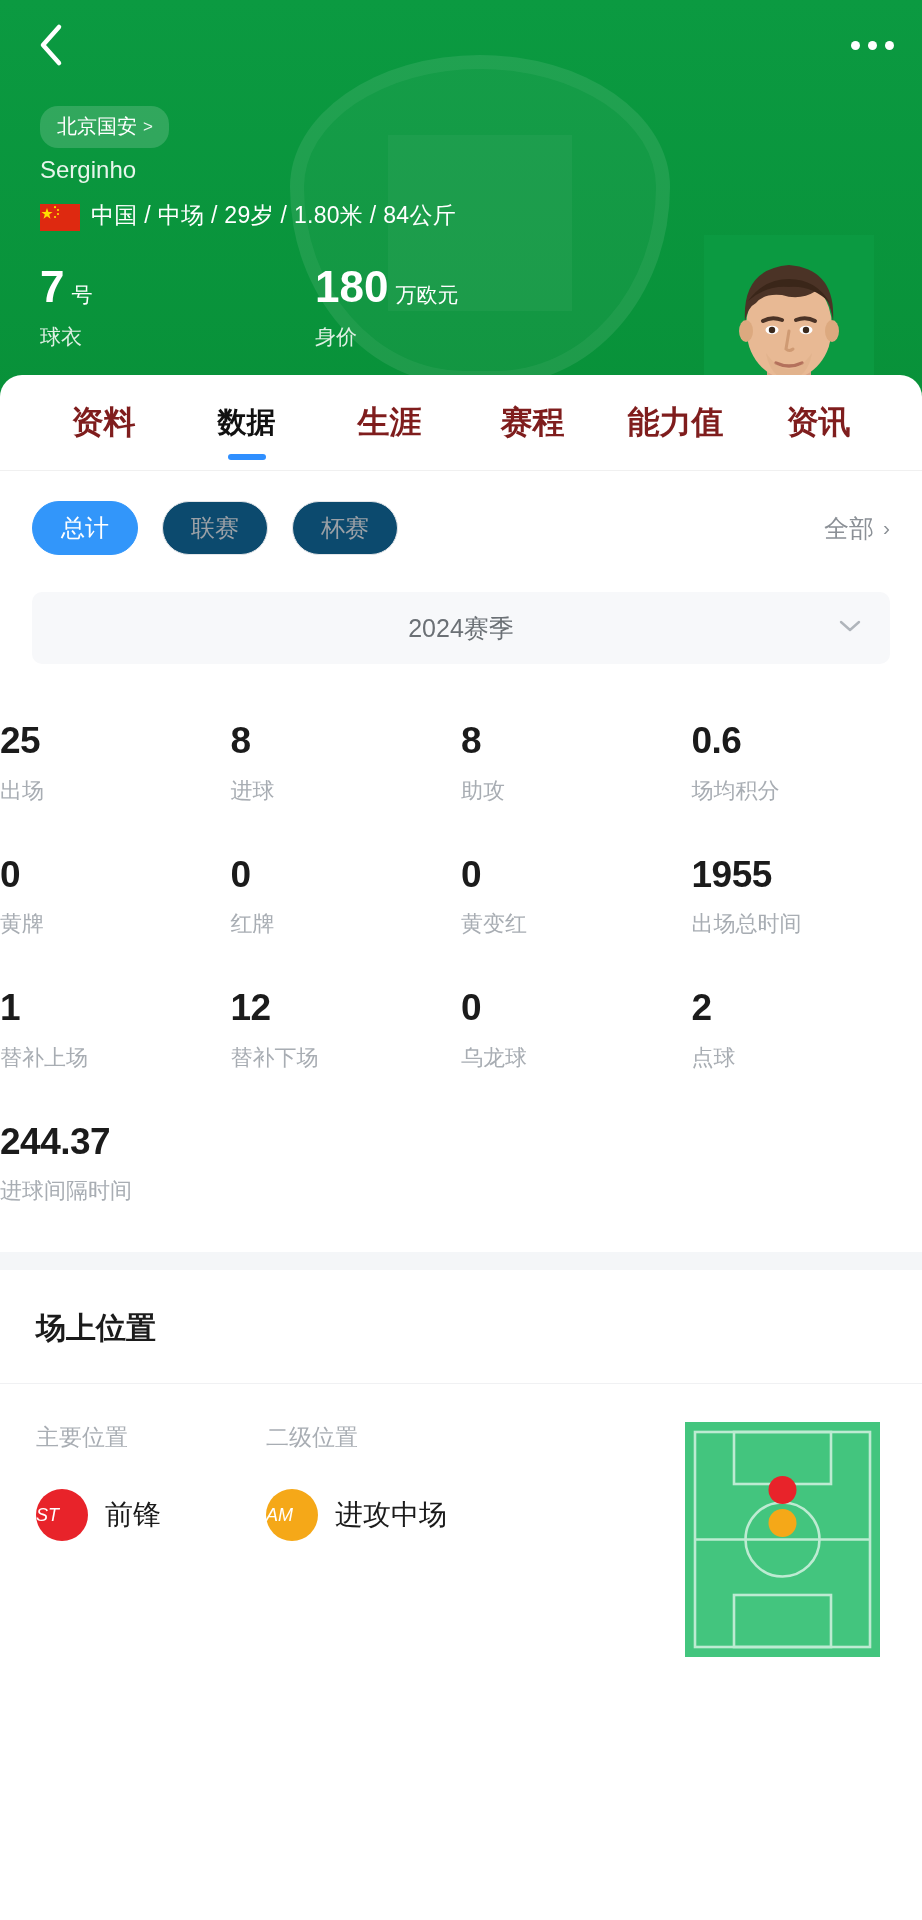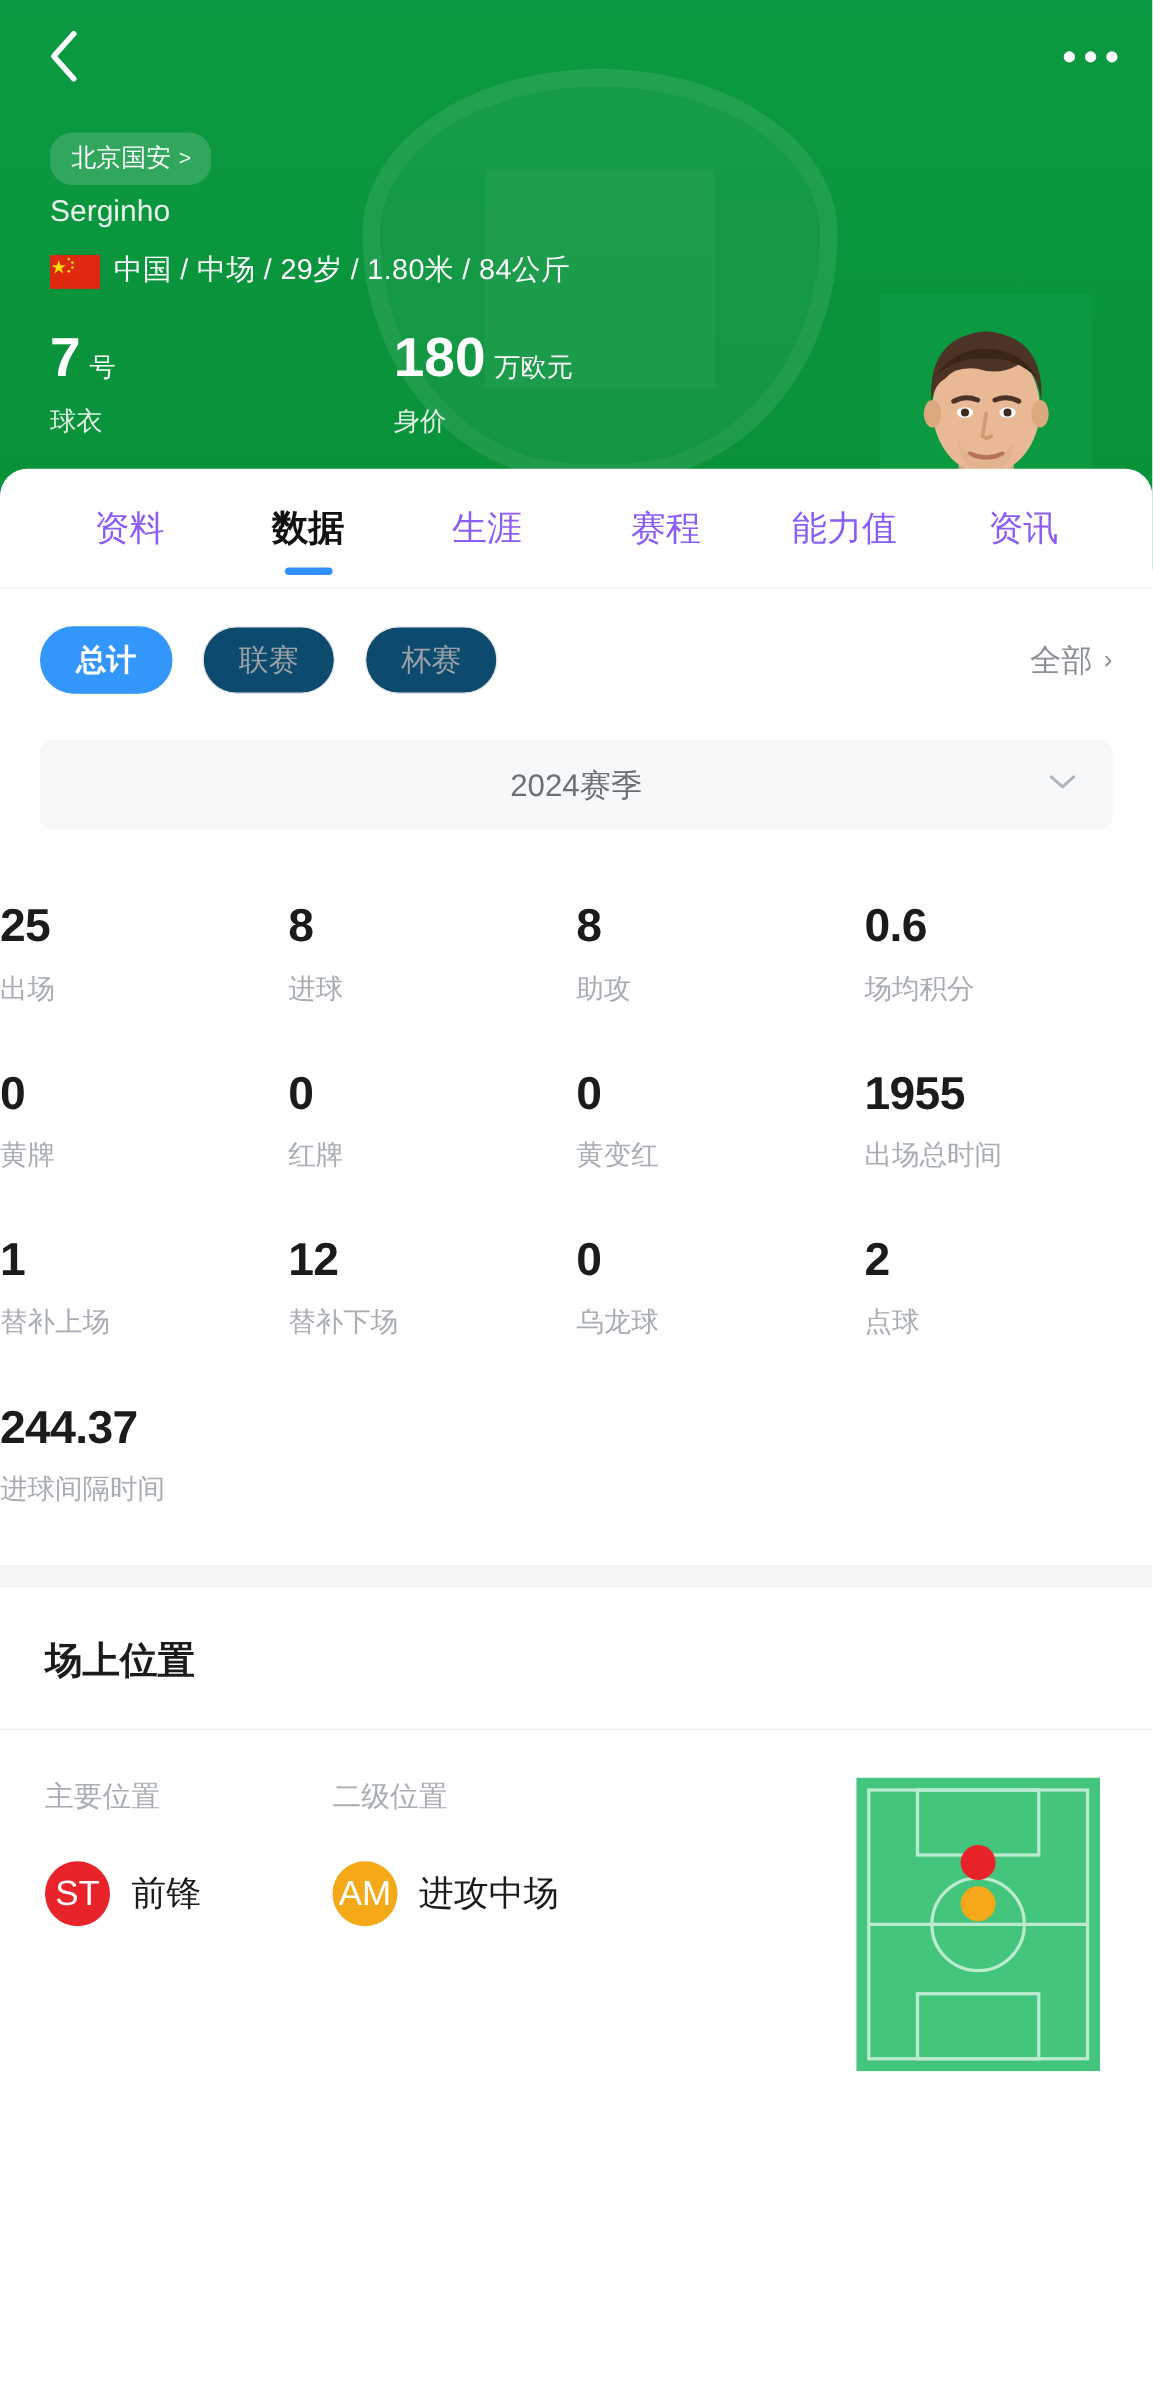--- a/index.html
+++ b/index.html
@@ -72,39 +72,39 @@
 
   
   .sheet {
     position:absolute; left:0; right:0; top:375px; bottom:0;
     background:#fff; border-radius:22px 22px 0 0; z-index:6;
   }
 
   
   .tabs { display:flex; align-items:center; height:95px; padding:0 32px; position:relative; }
   .tab {
-    flex:1; text-align:center; font-size:28px; color:#8b5cf6; cursor:pointer;
-    position:relative; height:100%; display:flex; align-items:center; justify-content:center;
+    flex:1; text-align:center; font-size:32px; color:#7f1d1d; cursor:pointer;
+    position:relative; height:100%; display:flex; align-items:center; justify-content:center;font-weight:bold;
   }
   .tab.active { font-weight:700; font-size:29px; color:#111; }
   .tab-underline {
     position:absolute; bottom:10px; left:50%; transform:translateX(-50%);
     width:38px; height:6px; border-radius:3px; background:#2f8fff;
   }
   .tabs-sep { height:1px; background:#f0f0f0; margin:0 0px; }
 
   
   .filters { display:flex; align-items:center; padding:30px 32px 0 32px; }
   .chip {
     height:54px; padding:0 28px; border-radius:27px; display:flex;
     align-items:center; justify-content:center; font-size:24px;
     border:1px solid #e4e6e9; color:#9aa0a6; background:#0c4a6e; cursor:pointer;
     margin-right:24px;
   }
-  .chip.active { background:#3296fa; color:#fff; border-color:#3296fa; font-weight:700; }
+  .chip.active { background:#3296fa; color:#fff; border-color:#3296fa; font-weight:400; }
   .filters-spacer { flex:1; }
   .all-link { display:flex; align-items:center; gap:9px; font-size:25px; color:#8b9096; cursor:pointer; }
   .all-link .chev { font-size:21px; }
 
   
   .season {
     margin:37px 32px 0 32px; height:72px; background:#f7f8fa; border-radius:10px;
     display:flex; align-items:center; justify-content:center; position:relative; cursor:pointer;
   }
   .season-label { font-size:25px; color:#6b7075; }
@@ -121,22 +121,22 @@
 
   
   .pos-section { padding:0 0 0 0; }
   .pos-title { font-size:30px; font-weight:700; color:#1b1b1b; padding:38px 36px 34px 36px; }
   .pos-divider { height:1px; background:#f0f1f3; }
   .pos-body { position:relative; padding:38px 36px 0 36px; display:flex; }
   .pos-col { width:230px; }
   .pos-col-label { font-size:23px; color:#a8adb3; }
   .pos-item { display:flex; align-items:center; gap:17px; margin-top:36px; }
   .pos-badge {
-    width:52px; height:52px; border-radius:50%; color:#fff; font-size:28px;
-    display:flex; align-items:center; justify-content:center; font-weight:400; flex:none;
+    width:52px; height:52px; border-radius:50%; color:#fff; font-size:18px;
+    display:flex; align-items:center; justify-content:flex-start; font-weight:400; flex:none;font-style:italic;
   }
   .pos-name { font-size:28px; color:#1b1b1b; }
 
   .pitch { position:absolute; right:42px; top:38px; width:195px; height:235px; }
 </style>
 </head>
 <body>
 
 <div id="app">
 

